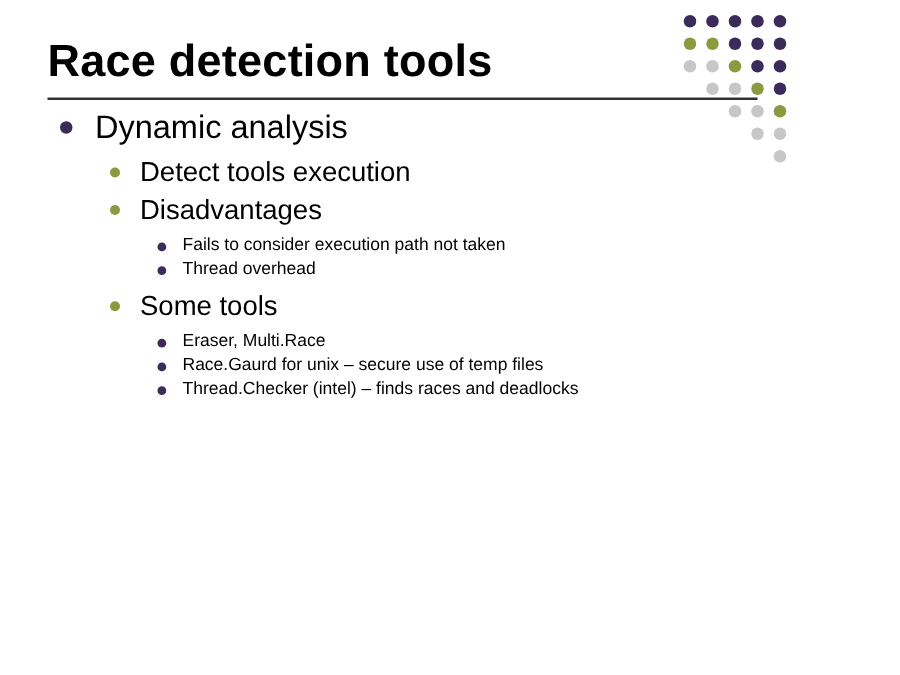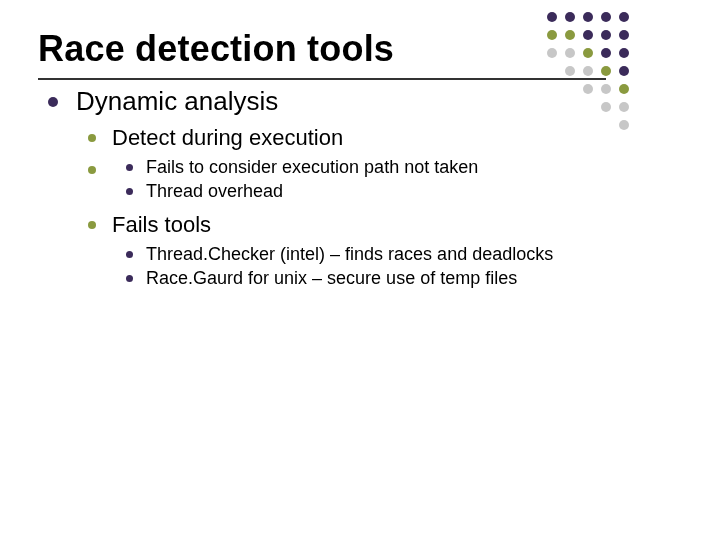--- a/index.html
+++ b/index.html
@@ -47,21 +47,21 @@
     content: ""; position: absolute; left: 0; top: 11px;
     width: 10px; height: 10px; border-radius: 50%; background: #3b2b5a;
   }
   .lvl2 { margin-top: 8px; margin-left: 12px; }
   .lvl2 > li { font-size: 22px; padding-left: 24px; margin-bottom: 4px; }
   .lvl2 > li::before {
     content: ""; position: absolute; left: 0; top: 9px;
     width: 8px; height: 8px; border-radius: 50%; background: #8a9a3f;
   }
   .lvl3 { margin-top: 6px; margin-left: 14px; }
-  .lvl3 > li { font-size: 18px; padding-left: 20px; margin-bottom: 3px; }
+  .lvl3 > li { font-size: 14px; padding-left: 20px; margin-bottom: 3px; }
   .lvl3 > li::before {
     content: ""; position: absolute; left: 0; top: 7px;
     width: 7px; height: 7px; border-radius: 50%; background: #3b2b5a;
   }
 </style>
 </head>
 <body>
 
 <div class="slide">
 
@@ -103,40 +103,44 @@
     <span class="dot" style="background:#c7c7c7"></span>
   </div>
 
   <h1 class="title">Race detection tools</h1>
 
   <ul class="lvl1">
     <li>
       <span>Dynamic analysis</span>
       <ul class="lvl2">
         <li>
-          <span>Detect during execution</span>
+          <span>Detect tools execution</span>
         </li>
         <li>
+          <span>Disadvantages</span>
           <ul class="lvl3">
             <li>
               <span>Fails to consider execution path not taken</span>
             </li>
             <li>
               <span>Thread overhead</span>
             </li>
           </ul>
         </li>
         <li style="margin-top:10px;">
-          <span>Fails tools</span>
+          <span>Some tools</span>
           <ul class="lvl3">
             <li>
-              <span>Thread.Checker (intel) – finds races and deadlocks</span>
+              <span>Eraser, Multi.Race</span>
             </li>
             <li>
               <span>Race.Gaurd for unix – secure use of temp files</span>
+            </li>
+            <li>
+              <span>Thread.Checker (intel) – finds races and deadlocks</span>
             </li>
           </ul>
         </li>
       </ul>
     </li>
   </ul>
 
 </div>
 
 </body></html>

